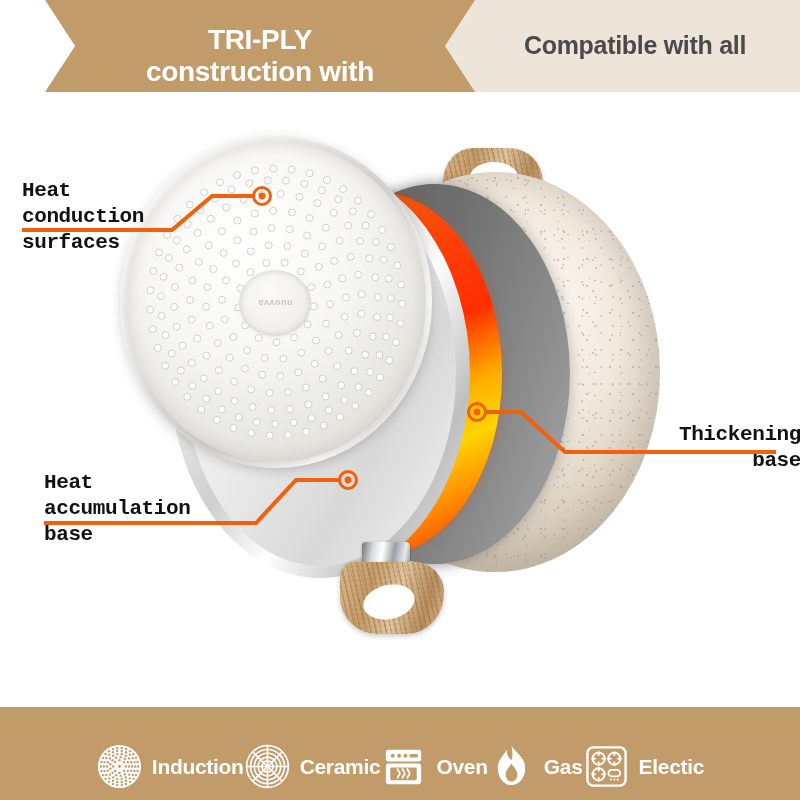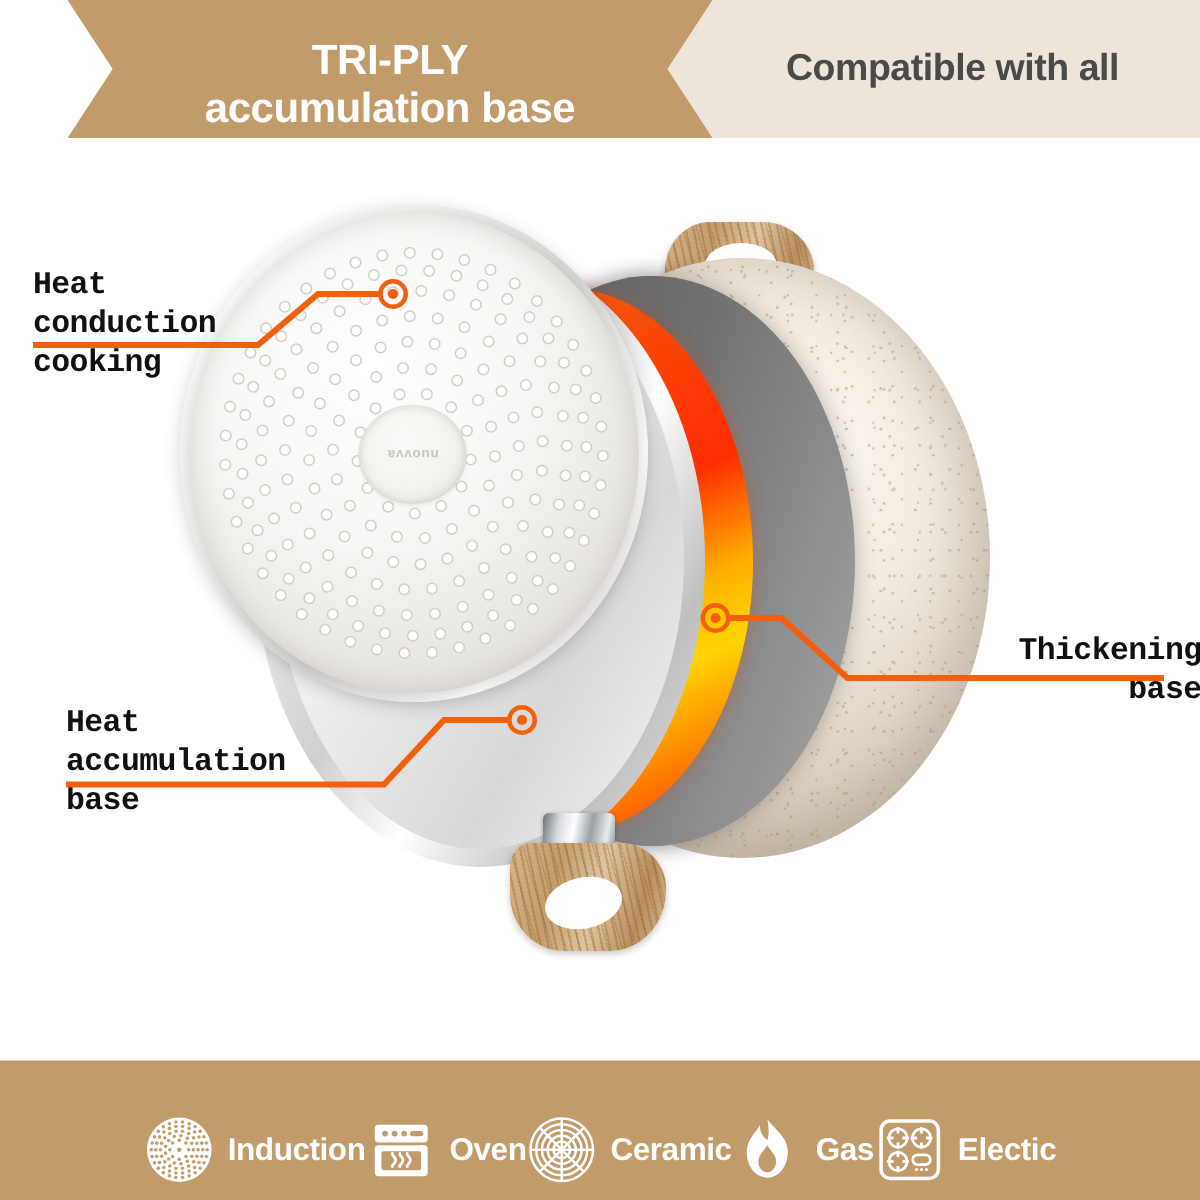--- a/index.html
+++ b/index.html
@@ -164,21 +164,21 @@
 <body>
 
 <div id="stage">
 
   <div class="hdr">
     <div class="hdr-beige"></div>
     <div class="hdr-tan"></div>
     <div class="hdr-tan-text">
       <div>
         <span>TRI-PLY</span><br>
-        <span>accumulation base</span>
+        <span>construction with</span>
       </div>
     </div>
     <div class="hdr-beige-text">
       <div>
         <span>Compatible with all</span><br>
       </div>
     </div>
   </div>
 
   <div class="product">
@@ -424,21 +424,21 @@
       <div class="ferrule" style="left:362px; top:450px; width:48px; height:40px;"></div>
       <div class="wood" style="left:340px; top:470px; width:104px; height:72px; border-radius:14px 30px 38px 36px / 16px 30px 40px 38px;"></div>
       <div style="position:absolute; left:363px; top:493px; width:52px; height:34px; border-radius:50%; background:#ffffff; transform:rotate(-12deg);"></div>
     </div>
 
   </div>
 
   <div class="callout-text" style="left:22px; top:178px; width:200px;">
     <span>Heat</span><br>
     <span>conduction</span><br>
-    <span>cooking</span>
+    <span>surfaces</span>
   </div>
   <div class="lead" style="left:0; top:0; width:800px; height:800px; pointer-events:none;">
     <svg width="800" height="800" viewBox="0 0 800 800">
       <polyline points="22,230 172,230 212,196 255,196" fill="none" stroke="#F2600C" stroke-width="4" stroke-linejoin="miter" stroke-linecap="butt"></polyline>
       <circle cx="262" cy="196" r="8.5" fill="none" stroke="#F2600C" stroke-width="3"></circle>
       <circle cx="262" cy="196" r="3.4" fill="#F2600C"></circle>
     </svg>
   </div>
 
   <div class="callout-text" style="left:44px; top:470px; width:220px;">
@@ -560,49 +560,49 @@
             <circle cx="38.22" cy="11.40" r="1.2"></circle>
             <circle cx="40.82" cy="15.17" r="1.2"></circle>
             <circle cx="42.45" cy="19.45" r="1.2"></circle>
           </g>
       </svg>
       <span class="compat-label">Induction</span>
     </div>
 
     <div class="compat-item">
       <svg class="compat-icon" viewBox="0 0 48 48">
-        <rect x="6" y="7" width="36" height="12" rx="2.5" fill="#ffffff"></rect>
-        <circle cx="13" cy="13" r="2" fill="#C29B6B"></circle>
-        <circle cx="19.5" cy="13" r="2" fill="#C29B6B"></circle>
-        <circle cx="26" cy="13" r="2" fill="#C29B6B"></circle>
-        <rect x="30" y="11.2" width="9" height="3.6" rx="1.8" fill="#C29B6B"></rect>
-        <rect x="6" y="21" width="36" height="21" rx="2.5" fill="#ffffff"></rect>
-        <rect x="10.5" y="25" width="27" height="13" rx="1.6" fill="#C29B6B"></rect>
-        <path d="M18 35.5c0-2.2 2.2-2.2 2.2-4.4S18 28.7 18 26.5" fill="none" stroke="#ffffff" stroke-width="1.9" stroke-linecap="round"></path>
-        <path d="M23 35.5c0-2.2 2.2-2.2 2.2-4.4S23 28.7 23 26.5" fill="none" stroke="#ffffff" stroke-width="1.9" stroke-linecap="round"></path>
-        <path d="M28 35.5c0-2.2 2.2-2.2 2.2-4.4S28 28.7 28 26.5" fill="none" stroke="#ffffff" stroke-width="1.9" stroke-linecap="round"></path>
-      </svg>
-      <span class="compat-label">Oven</span>
-    </div>
-
-    <div class="compat-item">
-      <svg class="compat-icon" viewBox="0 0 48 48">
         <g fill="none" stroke="#ffffff" stroke-width="1.7">
           <circle cx="24" cy="24" r="21.3"></circle>
           <circle cx="24" cy="24" r="17.4"></circle>
           <circle cx="24" cy="24" r="13.5"></circle>
           <circle cx="24" cy="24" r="9.6"></circle>
           <circle cx="24" cy="24" r="5.7"></circle>
           <line x1="24" y1="2.7" x2="24" y2="45.3"></line>
           <line x1="2.7" y1="24" x2="45.3" y2="24"></line>
           <line x1="8.9" y1="8.9" x2="39.1" y2="39.1"></line>
           <line x1="39.1" y1="8.9" x2="8.9" y2="39.1"></line>
         </g>
       </svg>
       <span class="compat-label">Ceramic</span>
+    </div>
+
+    <div class="compat-item">
+      <svg class="compat-icon" viewBox="0 0 48 48">
+        <rect x="6" y="7" width="36" height="12" rx="2.5" fill="#ffffff"></rect>
+        <circle cx="13" cy="13" r="2" fill="#C29B6B"></circle>
+        <circle cx="19.5" cy="13" r="2" fill="#C29B6B"></circle>
+        <circle cx="26" cy="13" r="2" fill="#C29B6B"></circle>
+        <rect x="30" y="11.2" width="9" height="3.6" rx="1.8" fill="#C29B6B"></rect>
+        <rect x="6" y="21" width="36" height="21" rx="2.5" fill="#ffffff"></rect>
+        <rect x="10.5" y="25" width="27" height="13" rx="1.6" fill="#C29B6B"></rect>
+        <path d="M18 35.5c0-2.2 2.2-2.2 2.2-4.4S18 28.7 18 26.5" fill="none" stroke="#ffffff" stroke-width="1.9" stroke-linecap="round"></path>
+        <path d="M23 35.5c0-2.2 2.2-2.2 2.2-4.4S23 28.7 23 26.5" fill="none" stroke="#ffffff" stroke-width="1.9" stroke-linecap="round"></path>
+        <path d="M28 35.5c0-2.2 2.2-2.2 2.2-4.4S28 28.7 28 26.5" fill="none" stroke="#ffffff" stroke-width="1.9" stroke-linecap="round"></path>
+      </svg>
+      <span class="compat-label">Oven</span>
     </div>
 
     <div class="compat-item">
       <svg class="compat-icon" viewBox="0 0 48 48">
         <path d="M24 3c6 8 14 12.5 14 22.5C38 35.5 31.7 43 24 43S10 35.5 10 25.5C10 17 16 13 19 7c0 6 2.5 8.5 5 10.5C25.5 14 25 8 24 3z" fill="#ffffff"></path>
         <path d="M24 21c-2.4 4-6 6.4-6 11.2 0 4 2.7 7.2 6 7.2s6-3.2 6-7.2C30 27.6 26.4 25 24 21z" fill="#C29B6B"></path>
       </svg>
       <span class="compat-label">Gas</span>
     </div>
 

